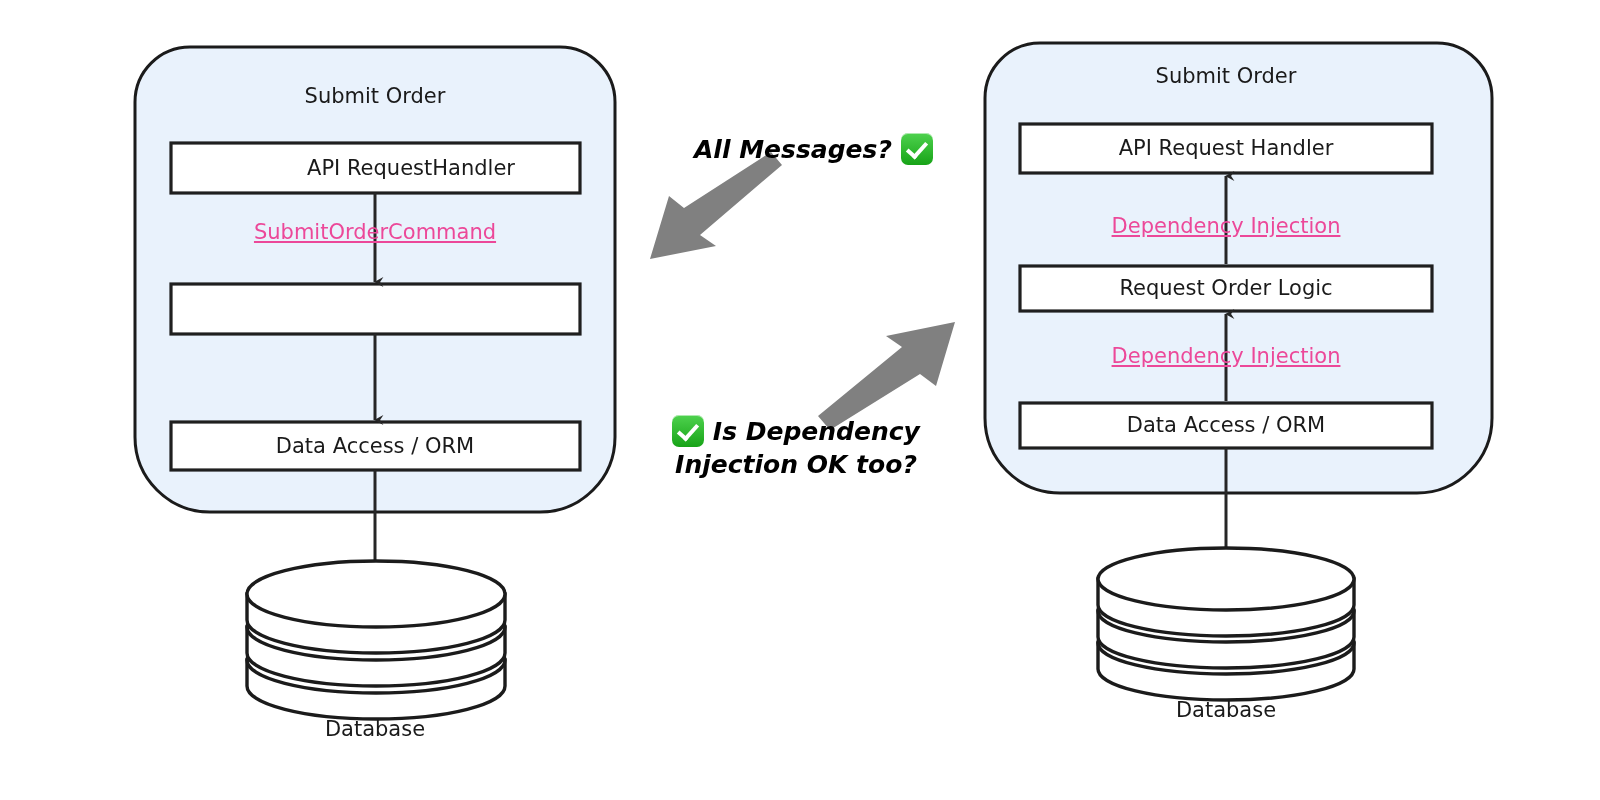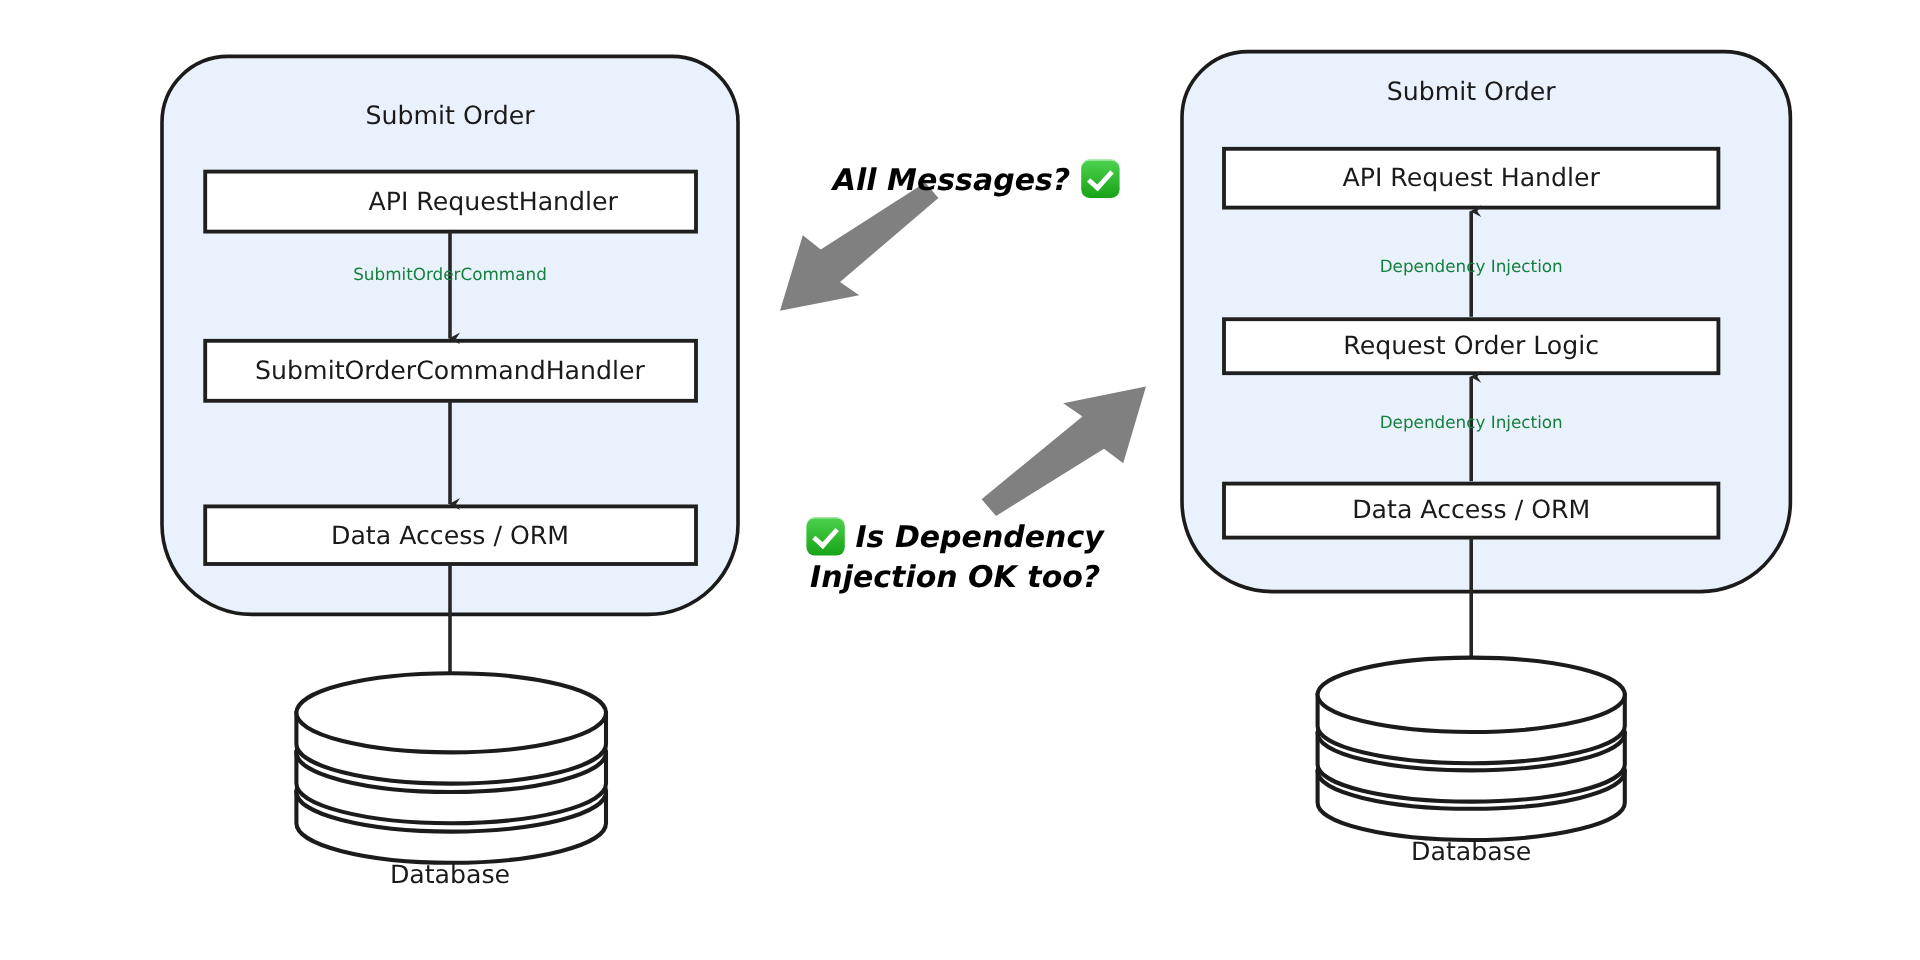--- a/index.html
+++ b/index.html
@@ -16,35 +16,35 @@
   
   .lbl{
     position:absolute;
     font-family:"DejaVu Sans", sans-serif;
     color:#1a1a1a;
     white-space:nowrap;
     line-height:1;
   }
   .group-title{font-size:21px;}
   .box-label{font-size:21px;}
-  .msg-label{font-size:14px;color:#15803d;}
+  .msg-label{font-size:21px;color:#ec4899;text-decoration:underline;}
   .db-label{font-size:21px;}
   .centerer{transform:translateX(-50%);}
 
   .annot{
     position:absolute;
     font-family:"DejaVu Sans", sans-serif;
     font-style:italic;
     font-weight:bold;
     color:#000000;
     font-size:25px;
     line-height:1.30;
     white-space:nowrap;
   }
-  .annot.two-line{white-space:normal;text-align:center;margin-top:16px;}
+  .annot.two-line{white-space:normal;text-align:center;}
 
   
   .check{
     display:inline-block;
     width:32px;height:32px;
     border-radius:7px;
     background:linear-gradient(#4ed24e,#17a317);
     position:relative;
     vertical-align:-7px;
     box-shadow:inset 0 1px 0 rgba(255,255,255,.55);
@@ -125,21 +125,20 @@
       <path d="M818,416 L902,347 L886,336 L955,322 L936,386 L920,374 L830,430 Z" fill="#808080"></path>
     </g>
   </svg>
 
   <div class="lbl group-title centerer" style="left:375px;top:86px;">Submit Order</div>
 
   <div class="lbl box-label centerer" style="left:375px;top:158px;margin-left:36px;">API RequestHandler</div>
 
   <div class="lbl msg-label centerer" style="left:375px;top:222px;">SubmitOrderCommand</div>
 
-  <div class="lbl box-label centerer" style="left:375px;top:299px;">SubmitOrderCommandHandler</div>
 
 
   <div class="lbl box-label centerer" style="left:375px;top:436px;">Data Access / ORM</div>
 
   <div class="lbl db-label centerer" style="left:375px;top:719px;">Database</div>
 
   <div class="lbl group-title centerer" style="left:1226px;top:66px;">Submit Order</div>
 
   <div class="lbl box-label centerer" style="left:1226px;top:138px;">API Request Handler</div>
 

